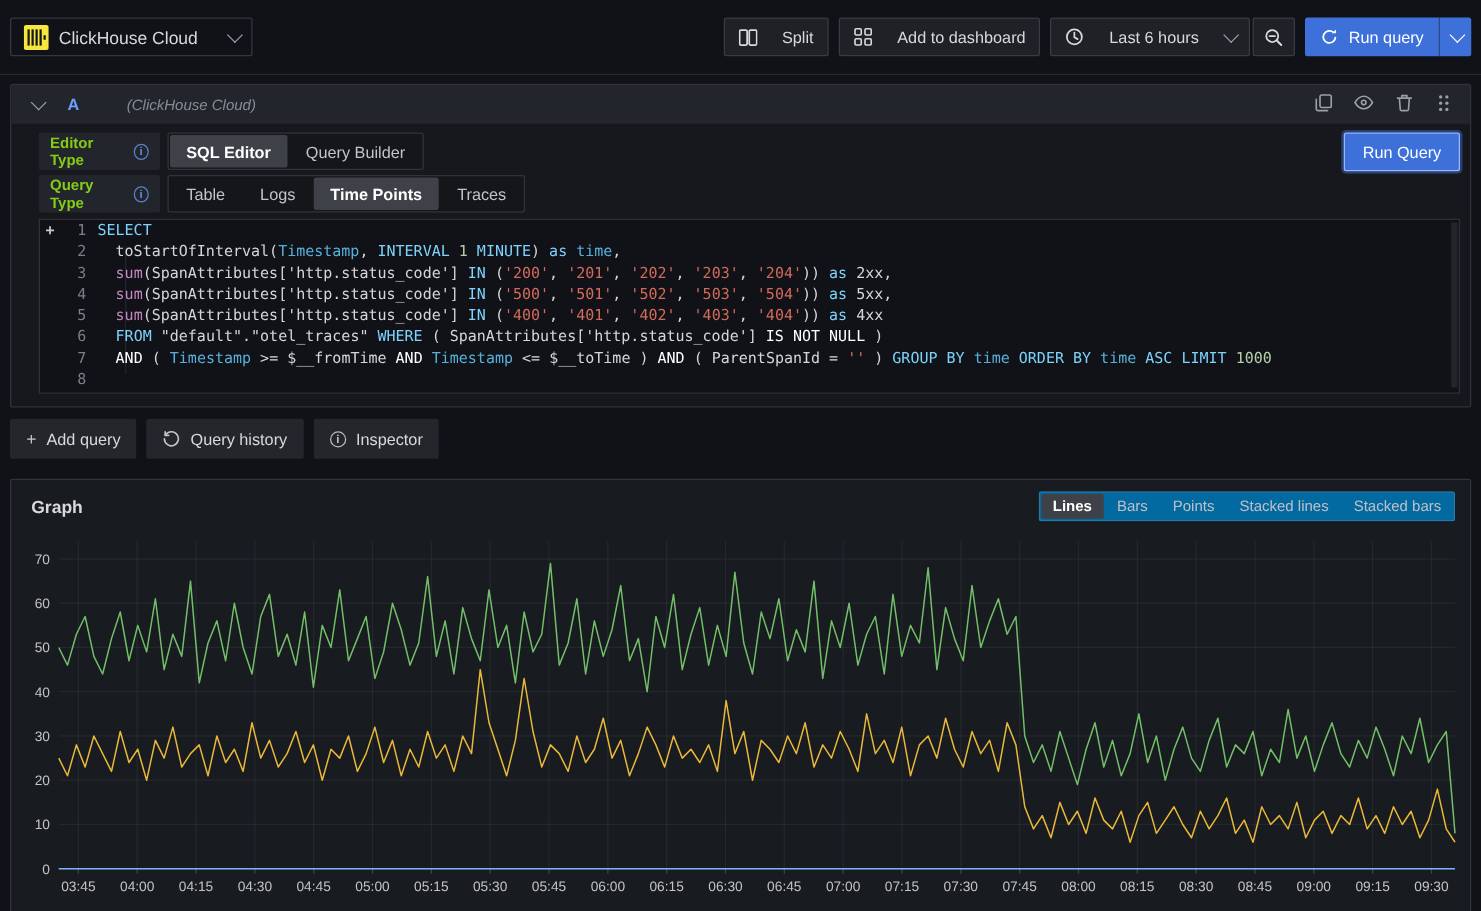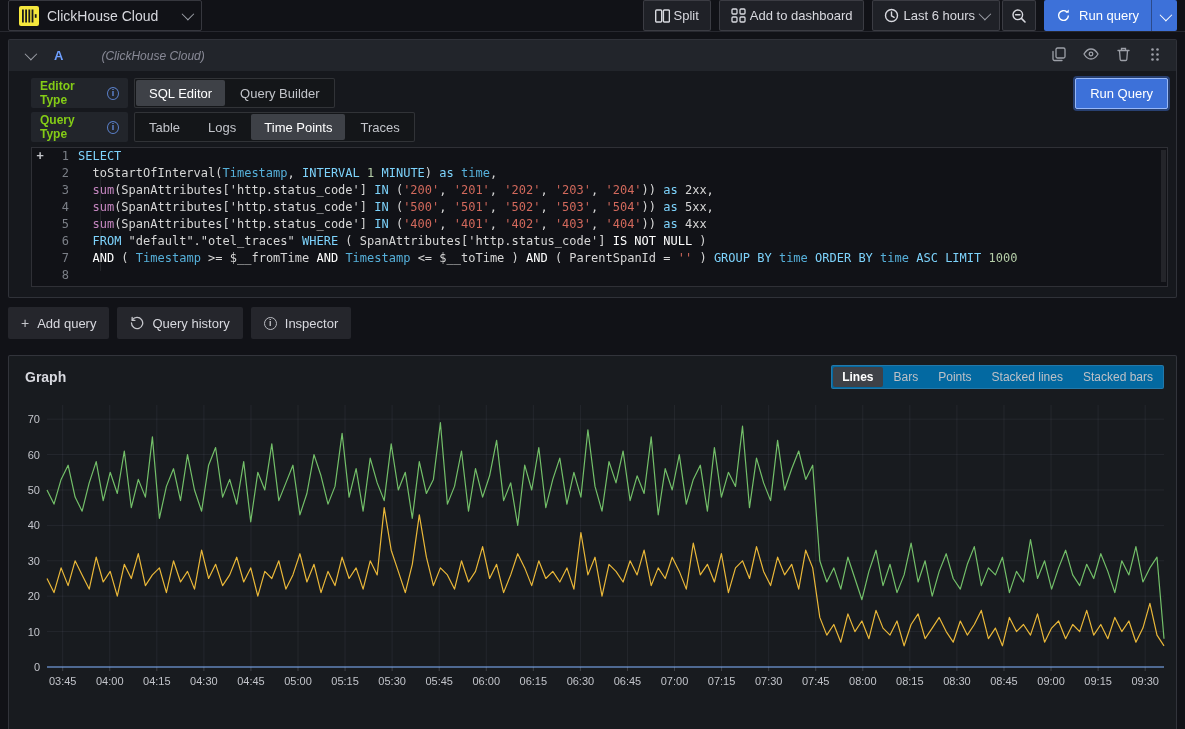--- a/index.html
+++ b/index.html
@@ -1,28 +1,28 @@
 <!DOCTYPE html>
 <html><head>
 <meta charset="utf-8">
 <style>
   * { margin:0; padding:0; box-sizing:border-box; }
   html,body { width:1185px; height:729px; overflow:hidden; background:#111217;
     font-family:"Liberation Sans","DejaVu Sans",sans-serif; color:#CCCCDC; }
 
   
-  .topbar { height:32px; display:flex; align-items:center; justify-content:space-between;
+  .topbar { height:60px; display:flex; align-items:center; justify-content:space-between;
     padding:0 8px; border-bottom:1px solid rgba(204,204,220,0.12); }
   .ds-picker { display:flex; align-items:center; gap:8px; height:31px; min-width:194px;
     border:1px solid rgba(204,204,220,0.20); border-radius:2px; padding:0 10px; cursor:pointer; }
   .ds-label { font-size:14px; color:#D8D9DF; }
   .chev { width:9px; height:9px; border-right:1.6px solid #9DA0A8; border-bottom:1.6px solid #9DA0A8;
     transform:rotate(45deg) translateY(-2px); display:inline-block; }
   .tb-right { display:flex; align-items:center; gap:8px; }
-  .tb-btn { display:flex; align-items:center; gap:4px; height:31px; padding:0 11px;
+  .tb-btn { display:flex; align-items:center; gap:20px; height:31px; padding:0 11px;
     background:#1F2127; border:1px solid rgba(204,204,220,0.16); border-radius:2px;
     font-size:13px; font-weight:500; color:#D8D9DF; cursor:pointer; }
   .tb-group { display:flex; gap:2px; }
   .runq { display:flex; align-items:center; height:31px; background:#3D71D9; border-radius:2px;
     color:#fff; cursor:pointer; }
   .runq .main { display:flex; align-items:center; gap:8px; padding:0 12px; font-size:13px; font-weight:500; }
   .runq .sep { width:1px; height:31px; background:rgba(17,18,23,0.4); }
   .runq .caret { padding:0 8px; }
   .runq .chev { border-color:#fff; }
 
@@ -39,21 +39,21 @@
   .chip { display:flex; align-items:center; gap:7px; height:30px; width:97px; padding:0 9px;
     background:#22252B; border-radius:2px; }
   .chip .lbl { color:#84cc16; font-size:12px; font-weight:700; }
   .info-i { width:13px; height:13px; border:1px solid rgba(110,159,255,0.75); border-radius:50%;
     color:rgba(110,159,255,0.85); font-size:9px; line-height:11px; text-align:center;
     font-weight:700; cursor:pointer; font-style:normal; }
   .radios { display:flex; height:30px; border:1px solid rgba(204,204,220,0.16); border-radius:2px;
     background:#141619; align-items:stretch; }
   .radios .opt { display:flex; align-items:center; padding:0 13px; font-size:13px; color:#C2C4CA;
     cursor:pointer; border-radius:2px; margin:1px; }
-  .radios .opt.sel { background:#3E4147; color:#FFFFFF; font-weight:400;text-align:right; }
+  .radios .opt.sel { background:#3E4147; color:#FFFFFF; font-weight:700;text-align:right; }
   .runquery2 { position:absolute; top:7px; right:8px; height:31px; padding:0 14px;
     background:#3D71D9; border:1px solid #98B8F8; box-shadow:0 0 0 2px rgba(61,113,217,0.45);
     border-radius:2px; color:#fff; font-size:13px; font-weight:500; display:flex; align-items:center;
     cursor:pointer; }
 
   
   .sqlbox { position:relative; margin-top:5px; border:1px solid rgba(204,204,220,0.16);
     background:#111217; height:140px; overflow:hidden;
     font-family:"DejaVu Sans Mono","Liberation Mono",monospace; font-size:12px; line-height:17px; }
   .code-line { display:flex; height:17px; white-space:pre; }

